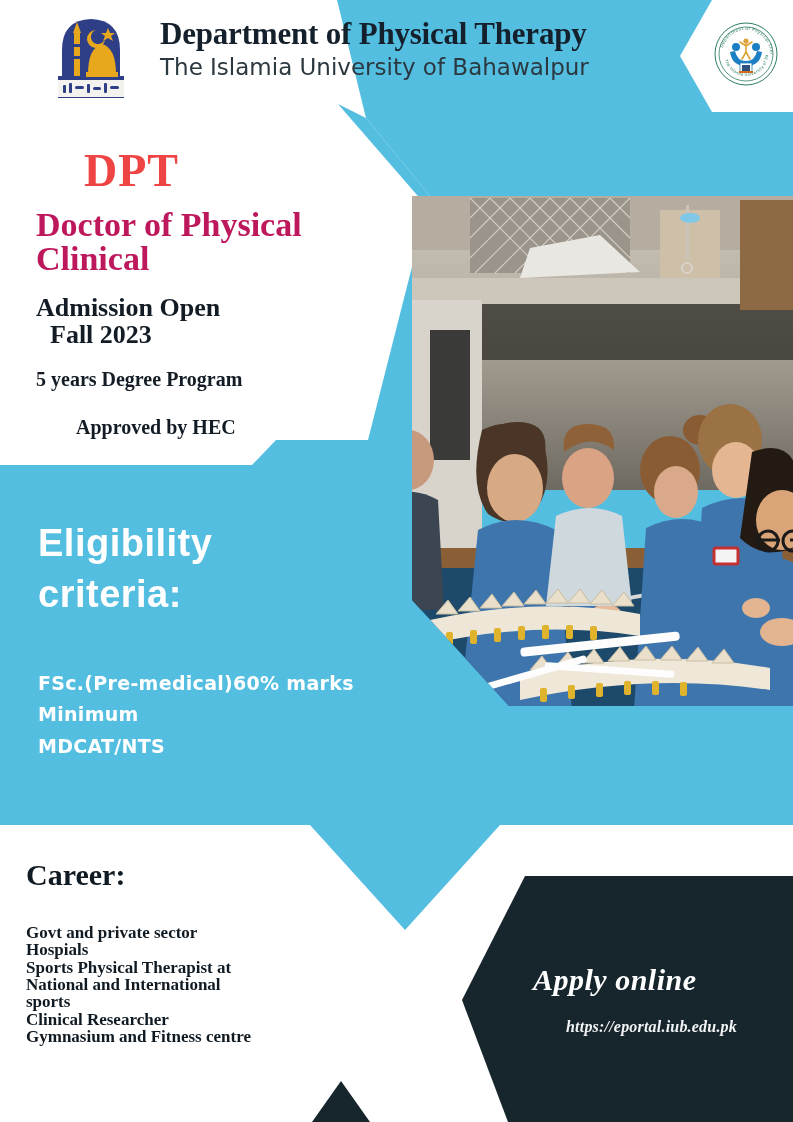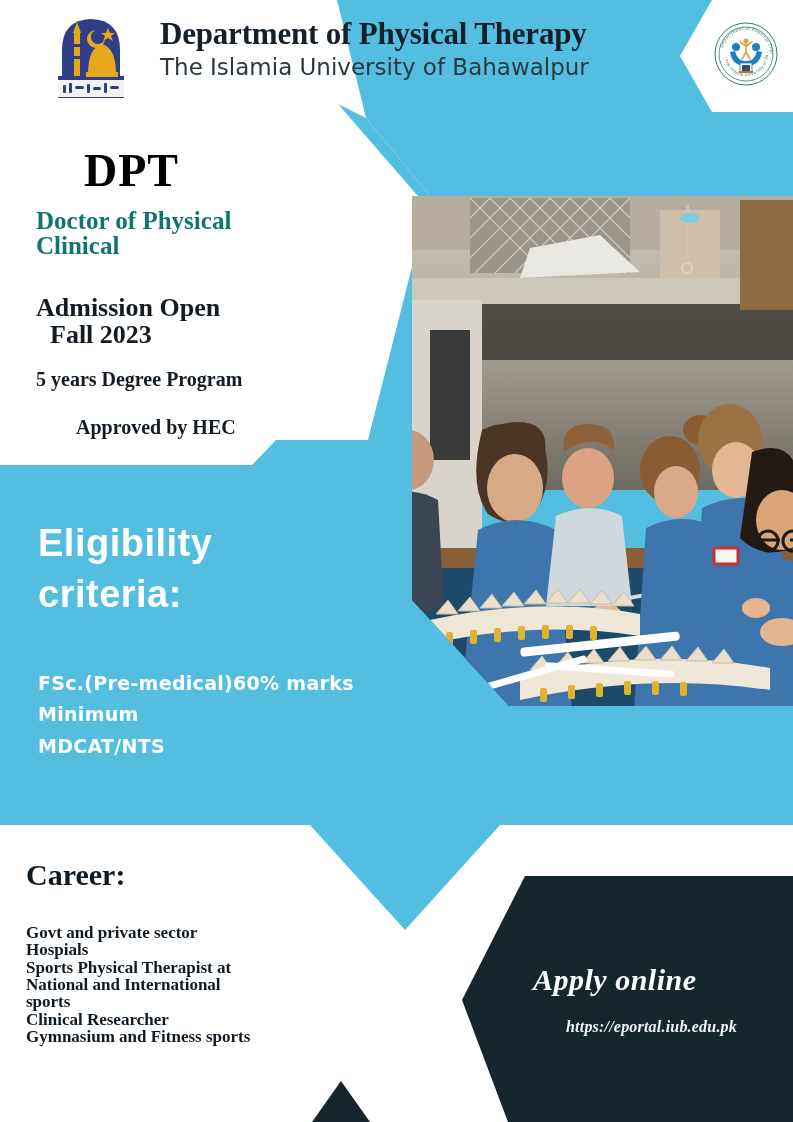--- a/index.html
+++ b/index.html
@@ -44,27 +44,27 @@
     white-space:nowrap;
   }
   .hdr-logo-right{
     position:absolute;left:714px;top:22px;width:64px;height:64px;
   }
 
   
   .blk-dpt{
     position:absolute;left:84px;top:148px;
     font-family:"Liberation Serif", serif;
-    font-weight:bold;font-size:46px;color:#000000;
+    font-weight:bold;font-size:46px;color:#ef4444;
     letter-spacing:1px;line-height:1;
   }
   .blk-degree{
     position:absolute;left:36px;top:208px;width:300px;
     font-family:"Liberation Serif", serif;
-    font-weight:bold;font-size:25px;color:#0f766e;
+    font-weight:bold;font-size:34px;color:#be185d;
     line-height:1.0;
   }
   .blk-admission{
     position:absolute;left:36px;top:294px;width:310px;
     font-family:"Liberation Serif", serif;
     font-weight:bold;font-size:26px;color:#131c25;
     line-height:1.05;
   }
   .blk-admission .ln2{padding-left:14px;}
   .blk-years{
@@ -368,19 +368,19 @@
   </div>
 
   <div class="career-head">Career:</div>
   <div class="career-list">
     <div>Govt and private sector</div>
     <div>Hospials</div>
     <div>Sports Physical Therapist at</div>
     <div>National and International</div>
     <div>sports</div>
     <div>Clinical Researcher</div>
-    <div>Gymnasium and Fitness sports</div>
+    <div>Gymnasium and Fitness centre</div>
   </div>
 
   <div class="apply-title">Apply online</div>
   <div class="apply-url">https://eportal.iub.edu.pk</div>
 
 </div>
 
 </body></html>

